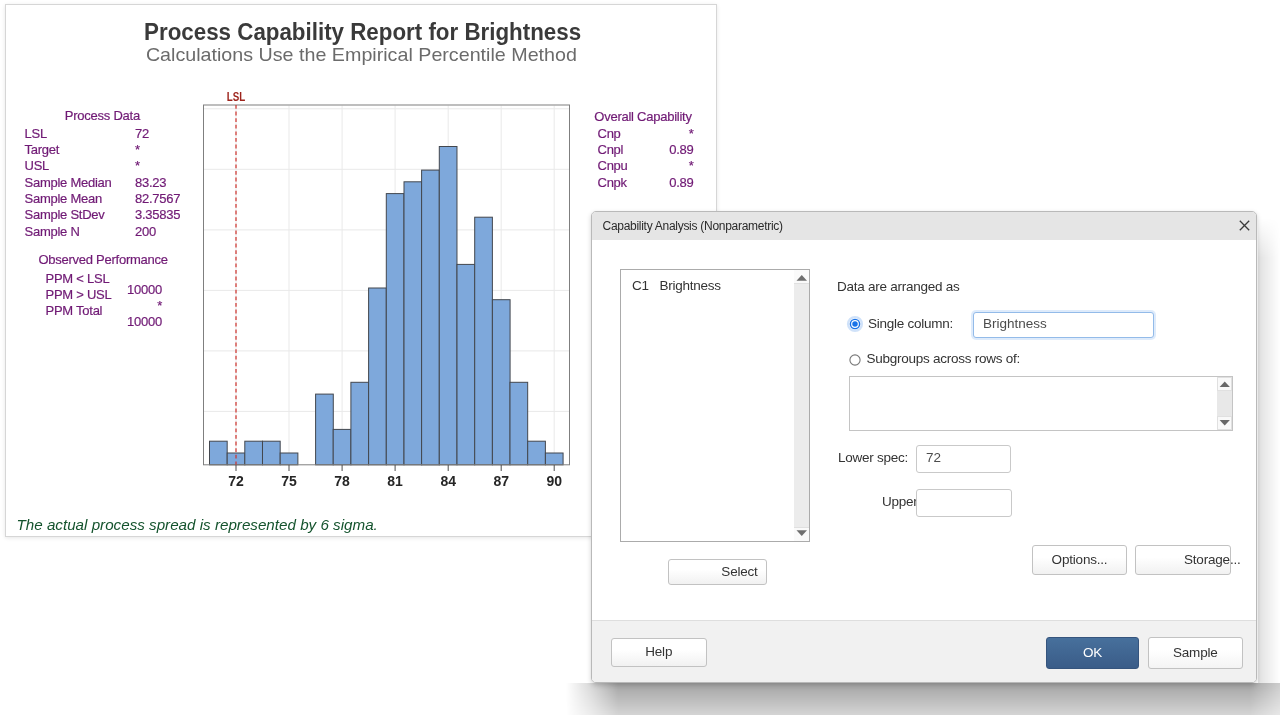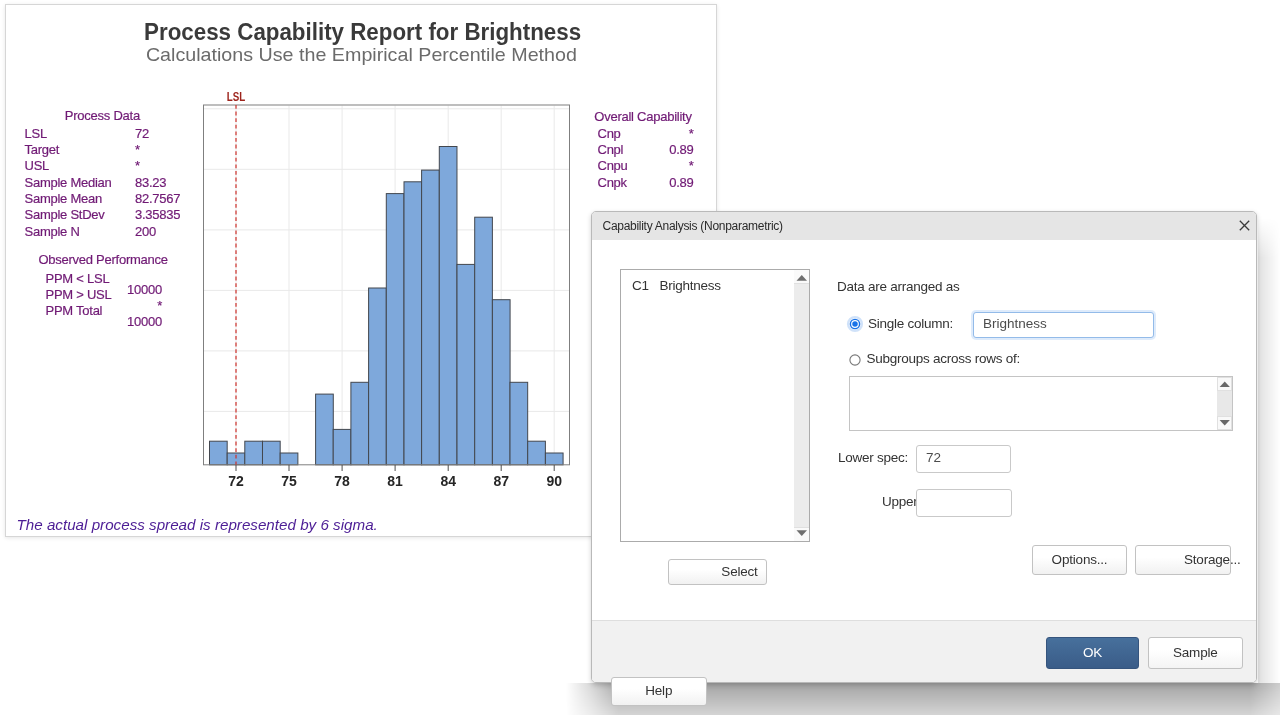--- a/index.html
+++ b/index.html
@@ -120,21 +120,21 @@
     <div class="abs stat" style="left:129px; top:120.6px;">72<br>*<br>*<br>83.23<br>82.7567<br>3.35835<br>200</div>
 
     <div class="abs stat" style="left:17.1px; top:246.9px; width:160px; text-align:center;">Observed Performance</div>
     <div class="abs stat" style="left:39.5px; top:265.8px;">PPM &lt; LSL<br>PPM &gt; USL<br>PPM Total</div>
     <div class="abs stat" style="left:56px; top:265.8px; width:100px; text-align:right;margin-top:11px;">10000<br>*<br>10000</div>
 
     <div class="abs stat" style="left:577px; top:104.4px; width:120px; text-align:center;">Overall Capability</div>
     <div class="abs stat" style="left:591.5px; top:120.6px;">Cnp<br>Cnpl<br>Cnpu<br>Cnpk</div>
     <div class="abs stat" style="left:587.5px; top:120.6px; width:100px; text-align:right;">*<br>0.89<br>*<br>0.89</div>
 
-    <div class="abs" style="left:10.5px; top:511px; font-size:15.2px; font-style:italic; color:#4c1d95; letter-spacing:0px;">The actual process spread is represented by 6 sigma.</div>
+    <div class="abs" style="left:10.5px; top:511px; font-size:15.2px; font-style:italic; color:#14532d; letter-spacing:0px;">The actual process spread is represented by 6 sigma.</div>
   </div>
 
   <div id="shB" class="abs"></div>
   <div id="shR" class="abs"></div>
   <div id="dlg" class="abs">
     <div id="dlgtitle" class="abs">
         <span>Capability Analysis (Nonparametric)</span>
       </div>
     <svg class="abs" style="left:646.5px; top:7.5px;" width="11" height="11" viewBox="0 0 11 11">
         <path d="M0.8 0.8 L10.2 10.2 M10.2 0.8 L0.8 10.2" stroke="#3a3a3a" stroke-width="1.3"></path>
@@ -188,18 +188,18 @@
     <div class="lbl" style="left:246px; top:238.2px;">Lower spec:</div>
     <div class="field" style="left:323.5px; top:233px; width:95.5px; height:27.5px; line-height:24.5px;">72</div>
 
     <div class="lbl" style="left:246px; top:282.2px;margin-left:44px;">Upper spec:</div>
     <div class="field" style="left:324px; top:277px; width:95.5px; height:27.5px; line-height:25.5px;"></div>
 
     <div class="btn" style="left:440px; top:333px; width:95px; height:29.5px; line-height:27.5px;">Options...</div>
     <div class="btn" style="left:543px; top:333px; width:95.5px; height:29.5px; line-height:27.5px;padding-left:48px;">Storage...</div>
 
     <div class="abs" style="left:0; top:408.4px; width:663.5px; height:61.6px; background:#f1f1f1; border-top:1px solid #dedede; border-radius:0 0 4px 4px;"></div>
-    <div class="btn" style="left:18.5px; top:426px; width:96.5px; height:28.5px; line-height:26.5px;margin-top:39px;">Help</div>
+    <div class="btn" style="left:18.5px; top:426px; width:96.5px; height:28.5px; line-height:26.5px;">Help</div>
     <div class="btn" id="okbtn" style="left:453.7px; top:425.3px; width:93.7px; height:31.5px; line-height:29.5px;">OK</div>
     <div class="btn" style="left:555.8px; top:425.3px; width:95px; height:31.5px; line-height:29.5px; background:linear-gradient(#ffffff 40%,#f4f4f4);">Sample</div>
   </div>
 
 </div>
 
 </body></html>

